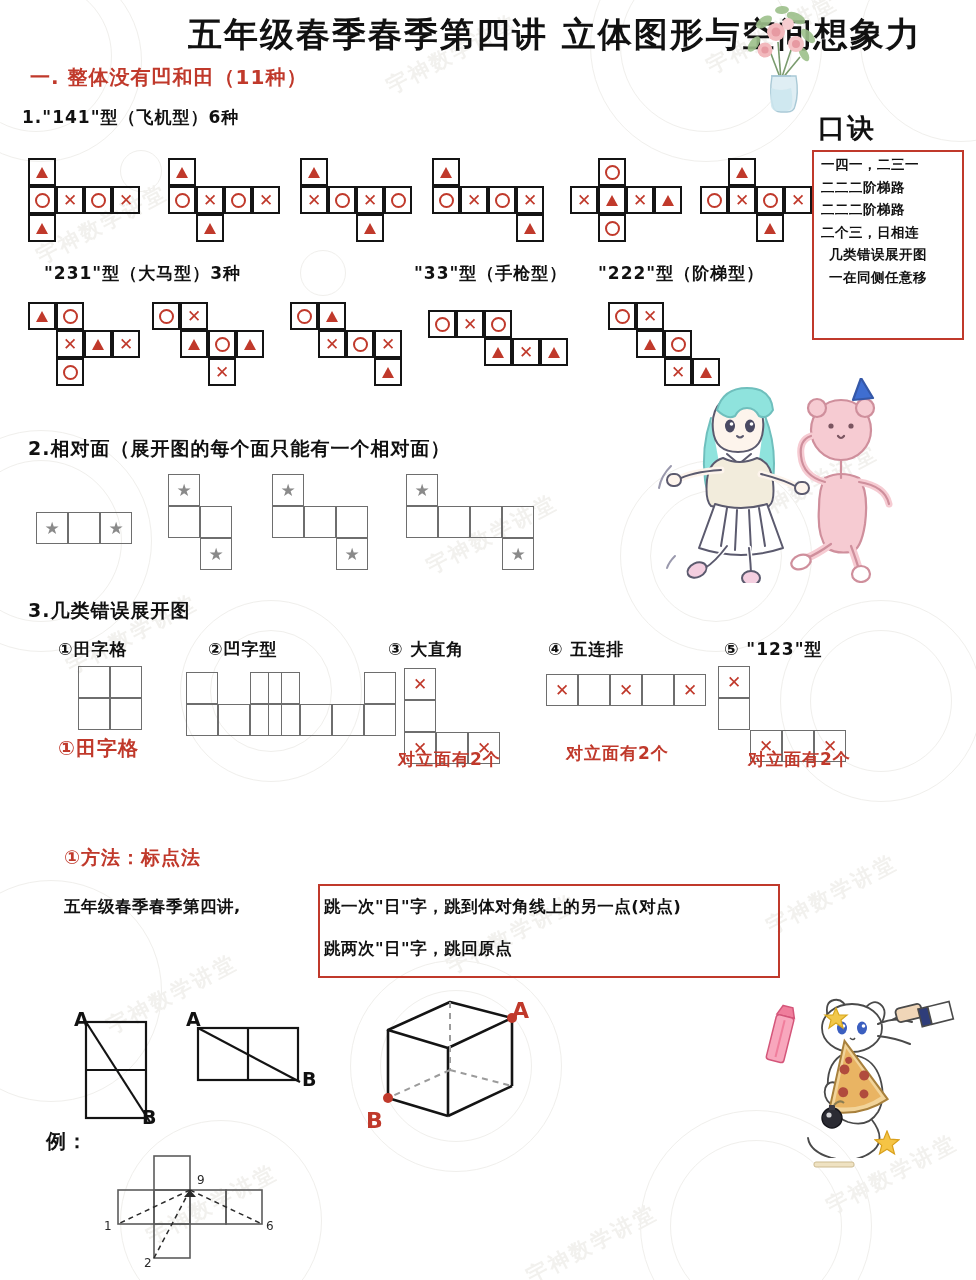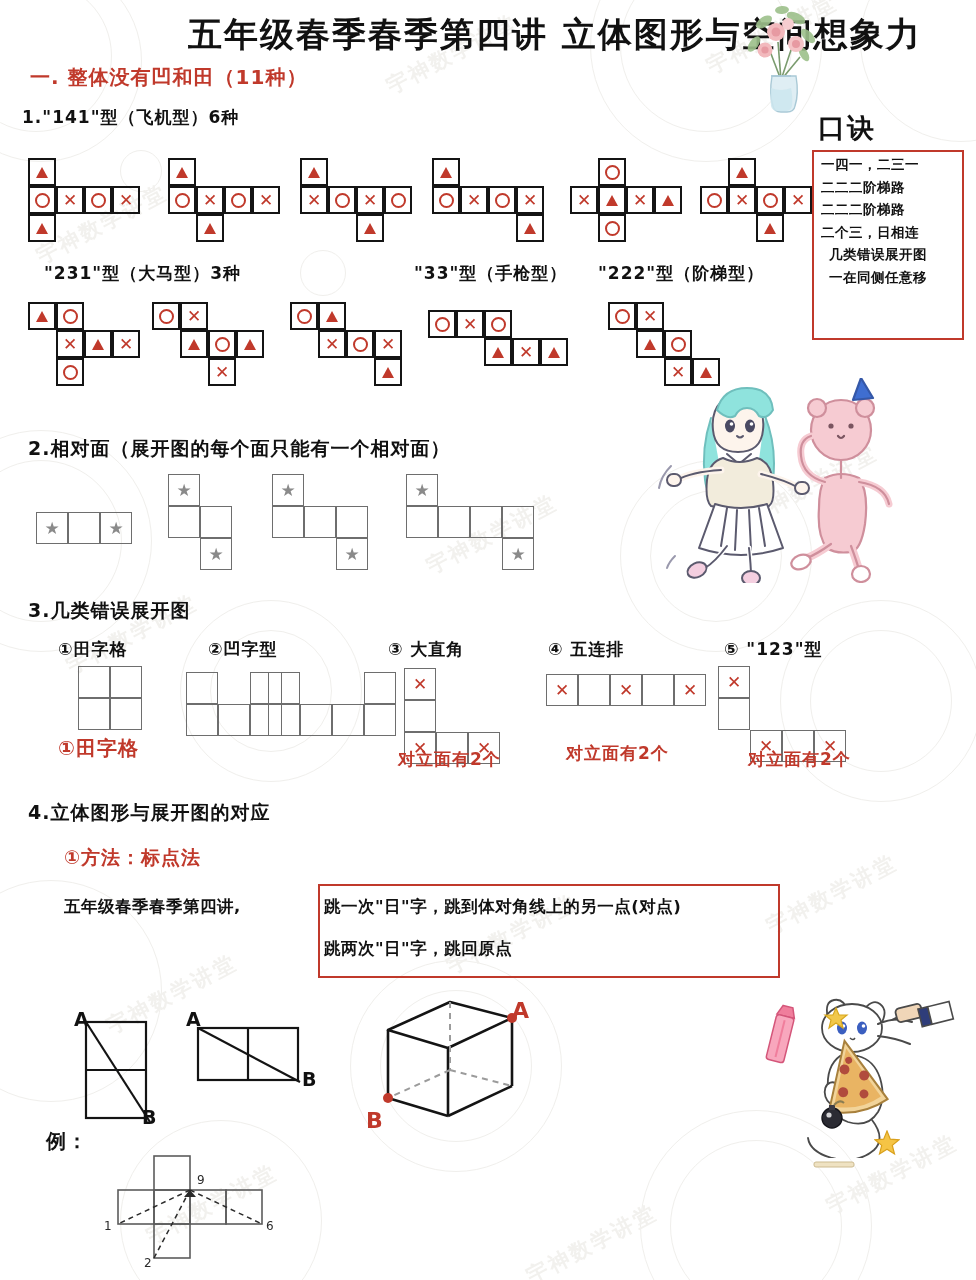--- a/index.html
+++ b/index.html
@@ -546,21 +546,20 @@
       <div class="cell gray" style="left: 96px; top: 64px; width: 32px; height: 32px;">
         <span class="sym-x">✕</span>
       </div>
     </div>
 
   <div class="t-sec t-red" style="left:58px;top:735px;font-size:20px;">①田字格</div>
   <div class="t-sec t-red" style="left:398px;top:748px;font-size:17px;">对立面有2个</div>
   <div class="t-sec t-red" style="left:566px;top:742px;font-size:17px;">对立面有2个</div>
   <div class="t-sec t-red" style="left:748px;top:748px;font-size:17px;">对立面有2个</div>
 
-  <div class="t-sec" style="left:28px;top:800px;">4.立体图形与展开图的对应</div>
   <div class="t-sec t-red" style="left:64px;top:845px;">①方法：标点法</div>
   <div class="ruleline" style="left:64px;top:896px;">五年级春季春季第四讲,</div>
   <div class="rulebox"></div>
   <div class="ruleline" style="left:324px;top:896px;">跳一次"日"字，跳到体对角线上的另一点(对点)</div>
   <div class="ruleline" style="left:324px;top:938px;">跳两次"日"字，跳回原点</div>
 
   <div class="svgwrap" style="left:58px;top:1008px;">
     <svg width="130" height="130" viewBox="0 0 130 130">
       <rect x="28" y="14" width="60" height="96" fill="none" stroke="#141414" stroke-width="2.2"></rect>
       <line x1="28" y1="62" x2="88" y2="62" stroke="#141414" stroke-width="2.2"></line>

